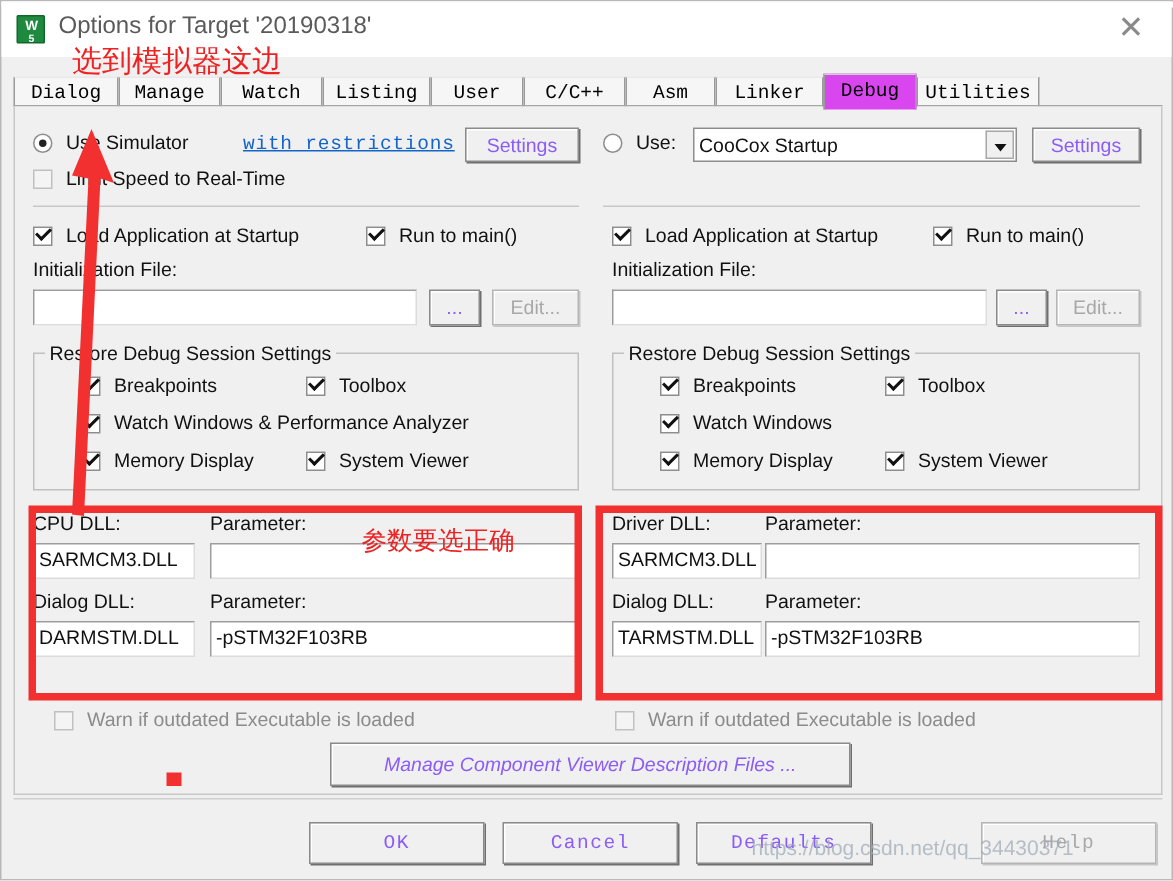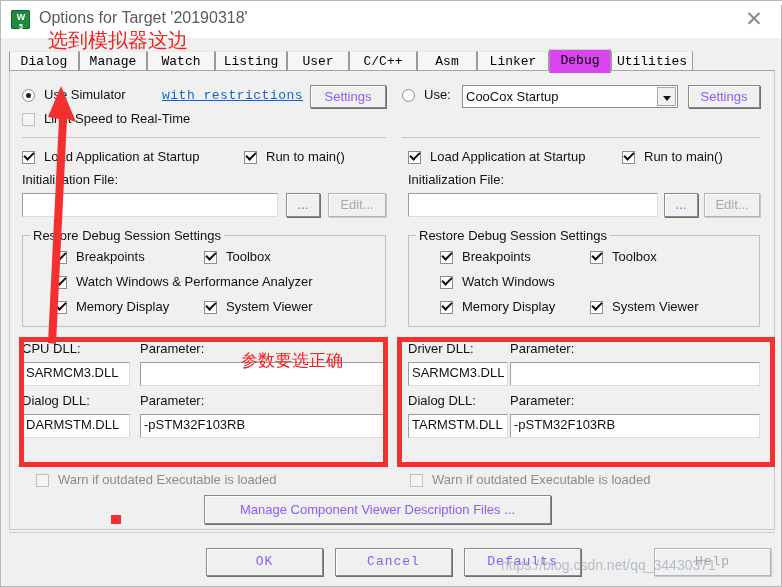--- a/index.html
+++ b/index.html
@@ -290,21 +290,21 @@
     <div class="txt" style="left:500px;top:291px;width:250px;height:24px;"></div>
 
     <div class="lbl" style="left:398px;top:322px;">Dialog DLL:</div>
     <div class="lbl" style="left:500px;top:322px;">Parameter:</div>
     <div class="txt" style="left:398px;top:343px;width:100px;height:24px;">TARMSTM.DLL</div>
     <div class="txt" style="left:500px;top:343px;width:250px;height:24px;">-pSTM32F103RB</div>
 
     <div class="cbx dim" style="left:400px;top:403px;"></div>
     <div class="lbl" style="left:422px;top:401px;color:#8b8b8b;">Warn if outdated Executable is loaded</div>
 
-    <div class="btn" style="left:194px;top:424px;width:347px;height:29px;line-height:27px;">Manage Component Viewer Description Files ...</div>
+    <div class="btn" style="left:210px;top:424px;width:347px;height:29px;line-height:27px;font-style:italic;">Manage Component Viewer Description Files ...</div>
   </div>
 
   <div id="footer-sep"></div>
 
   <div class="btn mono" style="left:205px;top:547px;width:117px;height:28px;line-height:26px;">OK</div>
   <div class="btn mono" style="left:334px;top:547px;width:117px;height:28px;line-height:26px;">Cancel</div>
   <div class="btn mono" style="left:463px;top:547px;width:117px;height:28px;line-height:26px;">Defaults</div>
   <div class="btn mono dis" style="left:653px;top:547px;width:117px;height:28px;line-height:26px;">Help</div>
 
   <div class="anno-text" style="left:240px;top:348px;font-size:17px;">参数要选正确</div>

